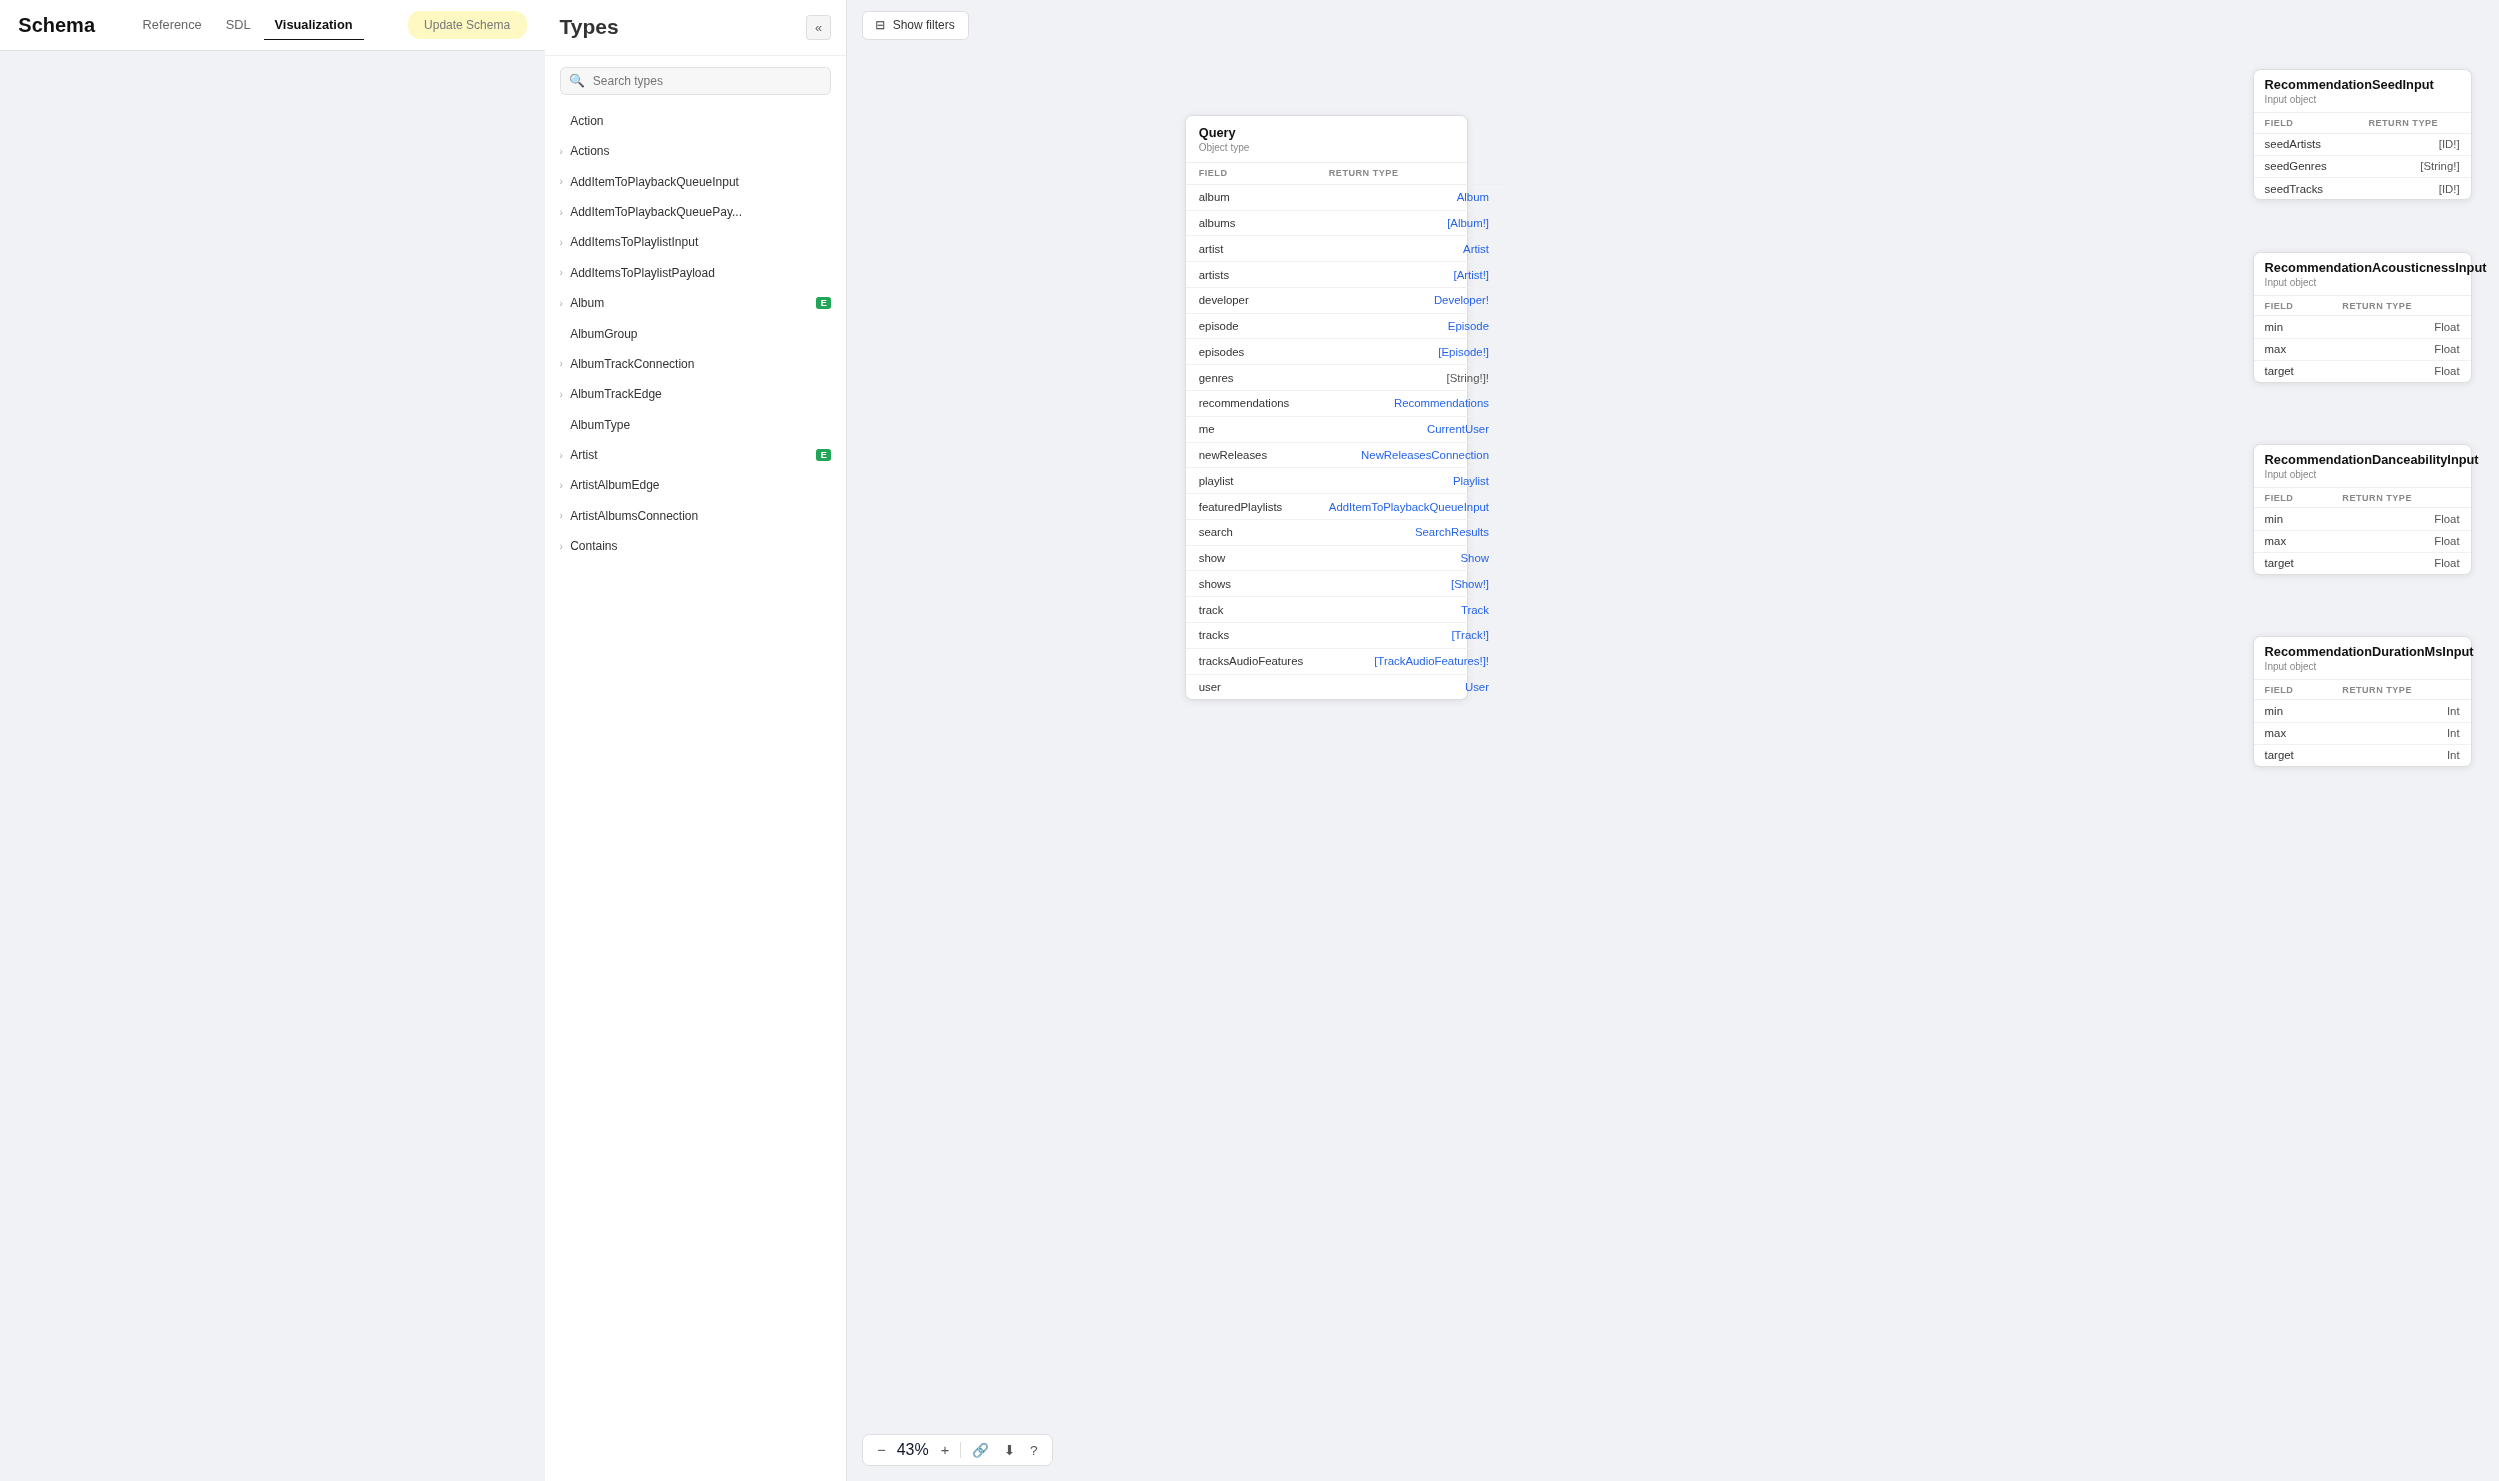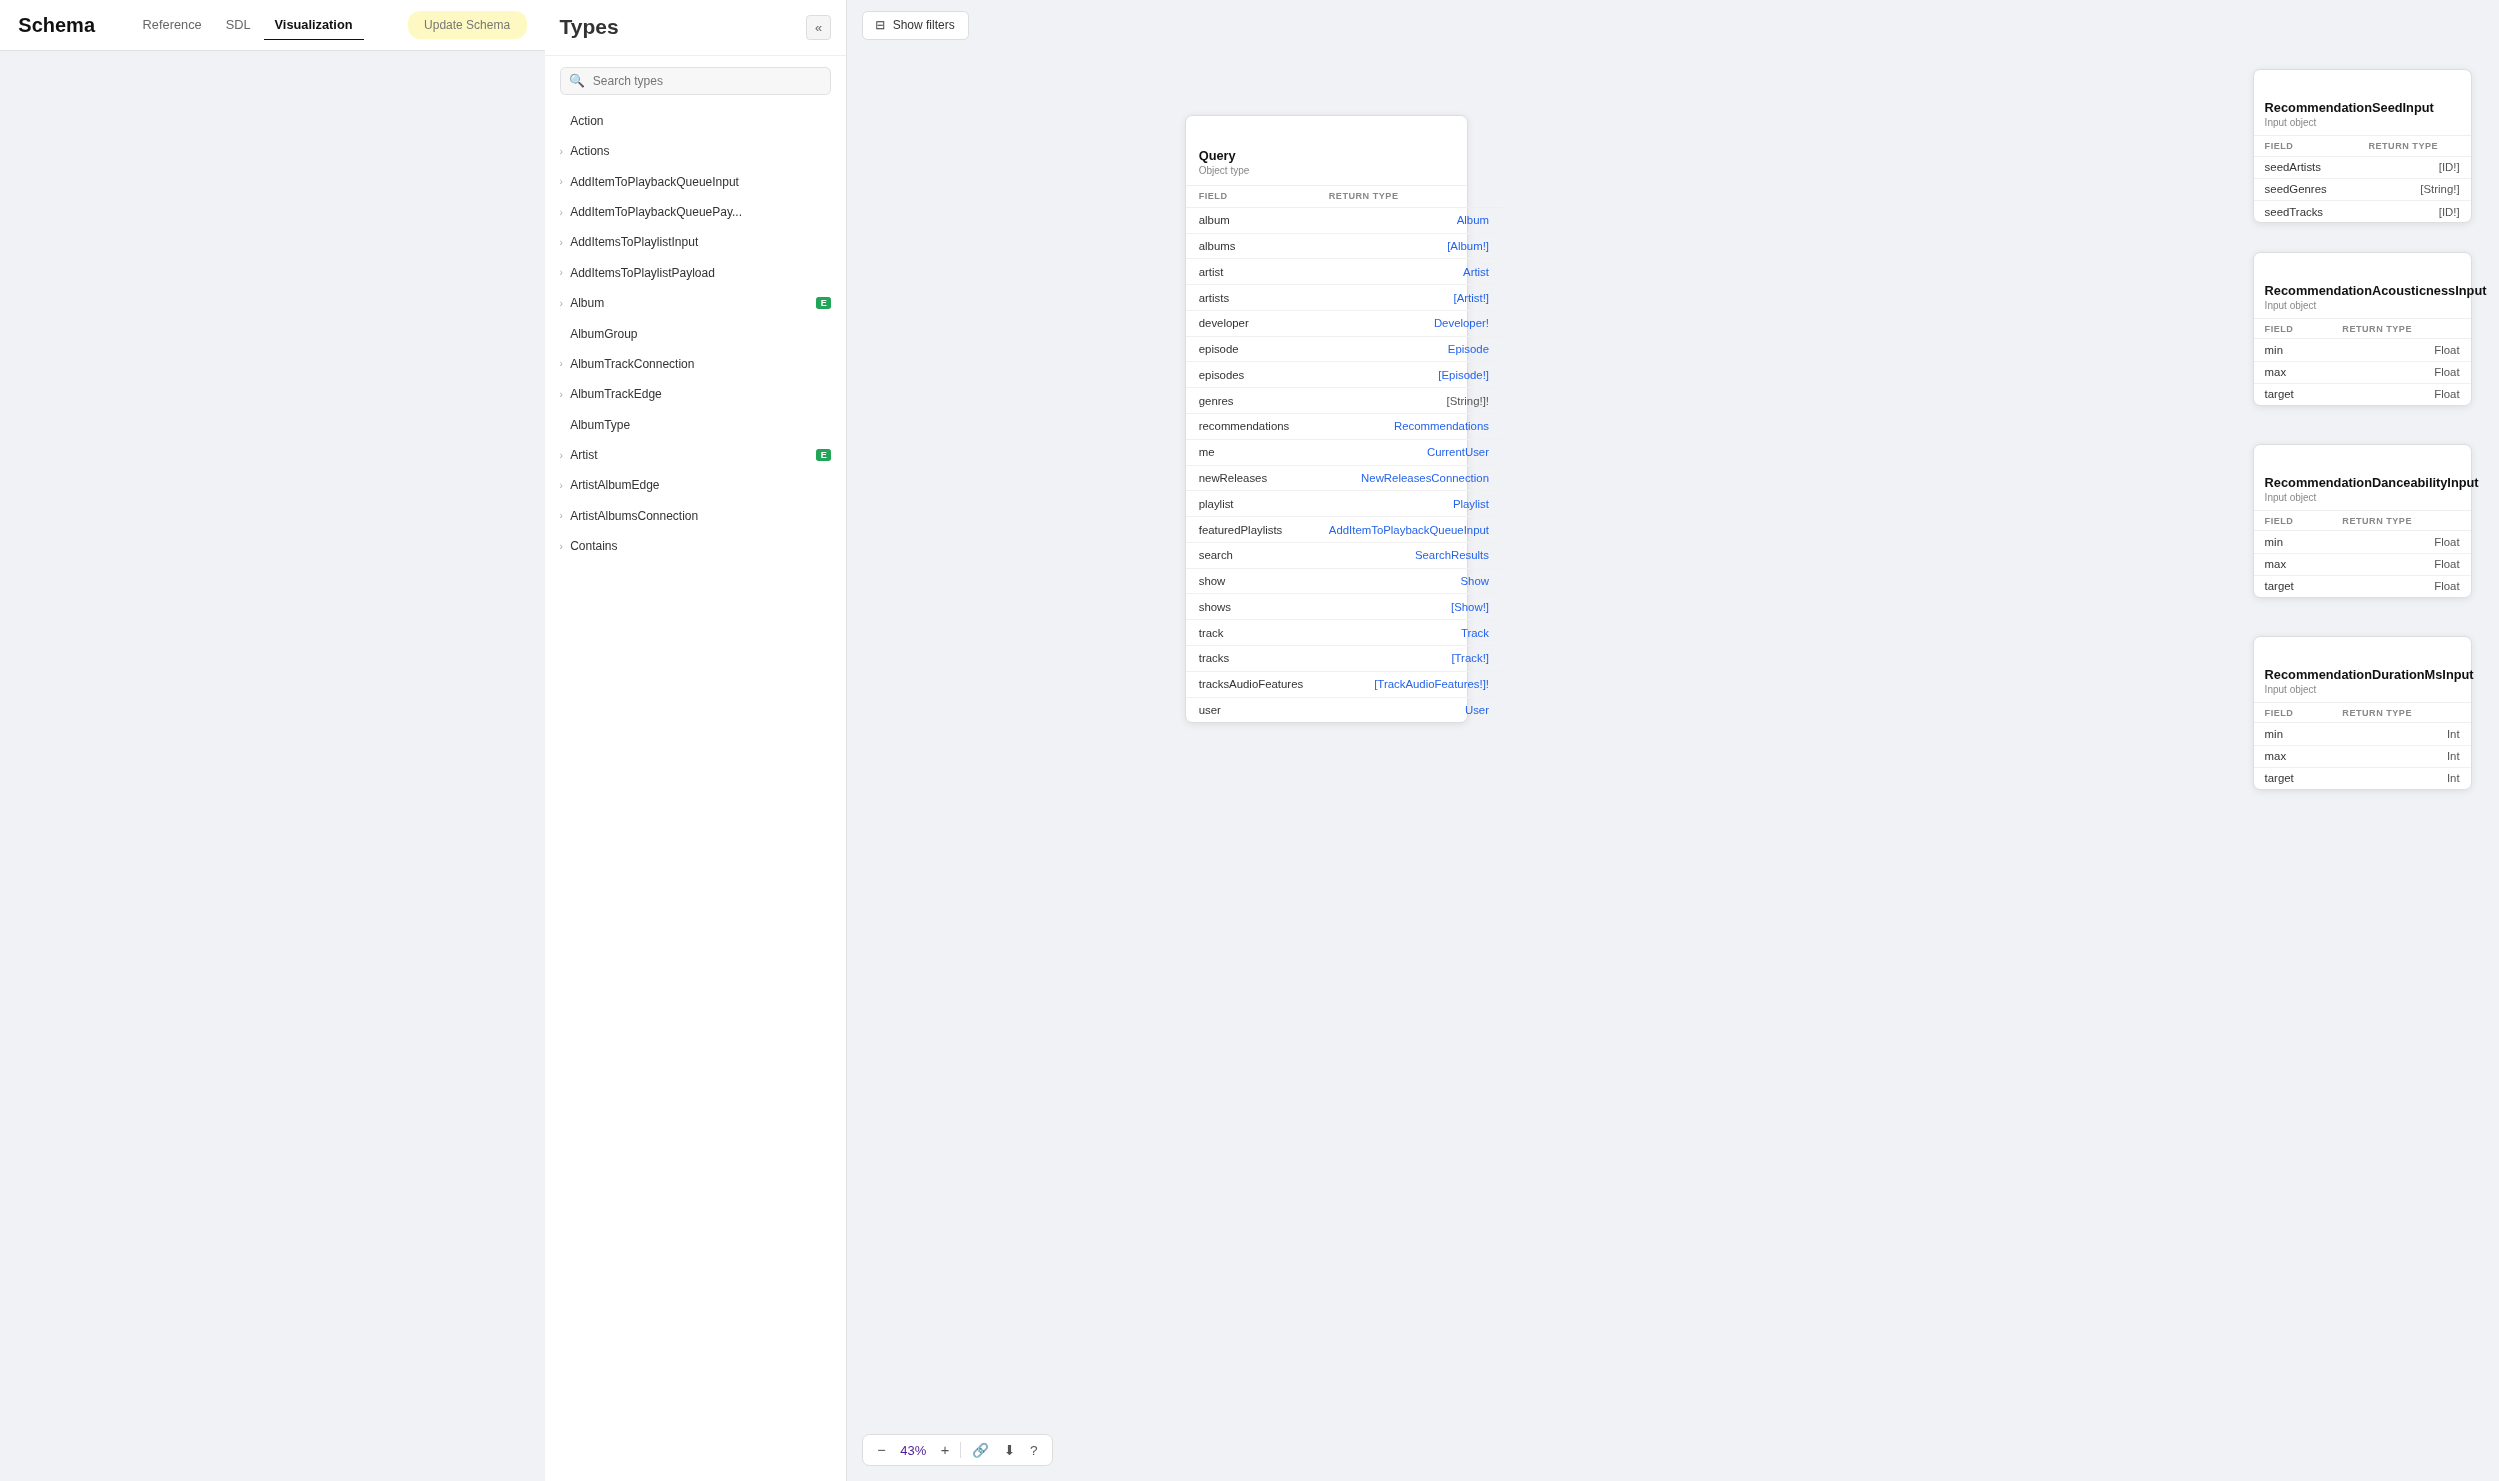--- a/index.html
+++ b/index.html
@@ -36,40 +36,40 @@
 
     
     .main-content { flex: 1; overflow: hidden; position: relative; background: #f0f2f5; display: flex; flex-direction: column; }
     .toolbar { padding: 11px 14.6px; display: flex; align-items: center; gap: 7.3px; }
     .show-filters-btn { display: flex; align-items: center; gap: 7.3px; background: #fff; border: 0.9px solid #ddd; border-radius: 5.5px; padding: 6.4px 12.8px; font-size: 12px; cursor: pointer; color: #333; }
     .canvas-area { flex: 1; position: relative; overflow: hidden; }
 
     
     .schema-box { position: absolute; background: #fff; border: 0.9px solid #ddd; border-radius: 7.3px; box-shadow: 0 1.8px 7.3px rgba(0,0,0,0.08); min-width: 256px; }
     .schema-box-header { padding: 9.1px 12.8px; border-bottom: 0.9px solid #eee; }
-    .schema-box-title { font-weight: 700; font-size: 12.8px; color: #111; margin-top: 23px; }
+    .schema-box-title { font-weight: 700; font-size: 12.8px; color: #111; }
     .schema-box-subtitle { font-size: 10px; color: #888; margin-top: 1.8px; }
     .schema-table { width: 100%; border-collapse: collapse; padding-left: 14px; }
     .schema-table th { text-align: left; font-size: 9.1px; font-weight: 700; color: #888; padding: 5.5px 12.8px; border-bottom: 0.9px solid #eee; letter-spacing: 0.5px; text-transform: uppercase; }
     .schema-table td { padding: 6.4px 12.8px; font-size: 11.4px; border-bottom: 0.9px solid #f0f0f0; }
     .schema-table tr:last-child td { border-bottom: none; }
     .schema-table td:last-child { text-align: right; }
     .type-link { color: #2563eb; font-weight: 500; cursor: pointer; }
     .type-plain { color: #555; }
 
     
     .small-schema-box { position: absolute; background: #fff; border: 0.9px solid #ddd; border-radius: 7.3px; box-shadow: 0 1.8px 7.3px rgba(0,0,0,0.08); width: 219px; }
     .small-schema-box .schema-box-header { padding: 7.3px 11px; }
     .small-schema-box .schema-table th { padding: 4.6px 11px; }
     .small-schema-box .schema-table td { padding: 4.6px 11px; }
 
     
     .bottom-toolbar { position: absolute; bottom: 14.6px; left: 14.6px; display: flex; align-items: center; gap: 7.3px; background: #fff; border: 0.9px solid #ddd; border-radius: 7.3px; padding: 5.5px 11px; }
     .zoom-btn { background: none; border: none; cursor: pointer; font-size: 14.6px; color: #555; padding: 1.8px 3.7px; }
-    .zoom-level { font-size: 13px; color: #4c1d95; min-width: 33px; text-align: center; }
+    .zoom-level { font-size: 16px; color: #0f172a; min-width: 33px; text-align: left; }
     .toolbar-divider { width: 0.9px; height: 16.5px; background: #ddd; }
     .toolbar-icon-btn { background: none; border: none; cursor: pointer; font-size: 13.7px; color: #555; padding: 1.8px 3.7px; }
 
     
     .connections-svg { position: absolute; top: 0; left: 0; width: 100%; height: 100%; pointer-events: none; }
   </style>
 </head>
 <body>
 
 <div class="app-container">

